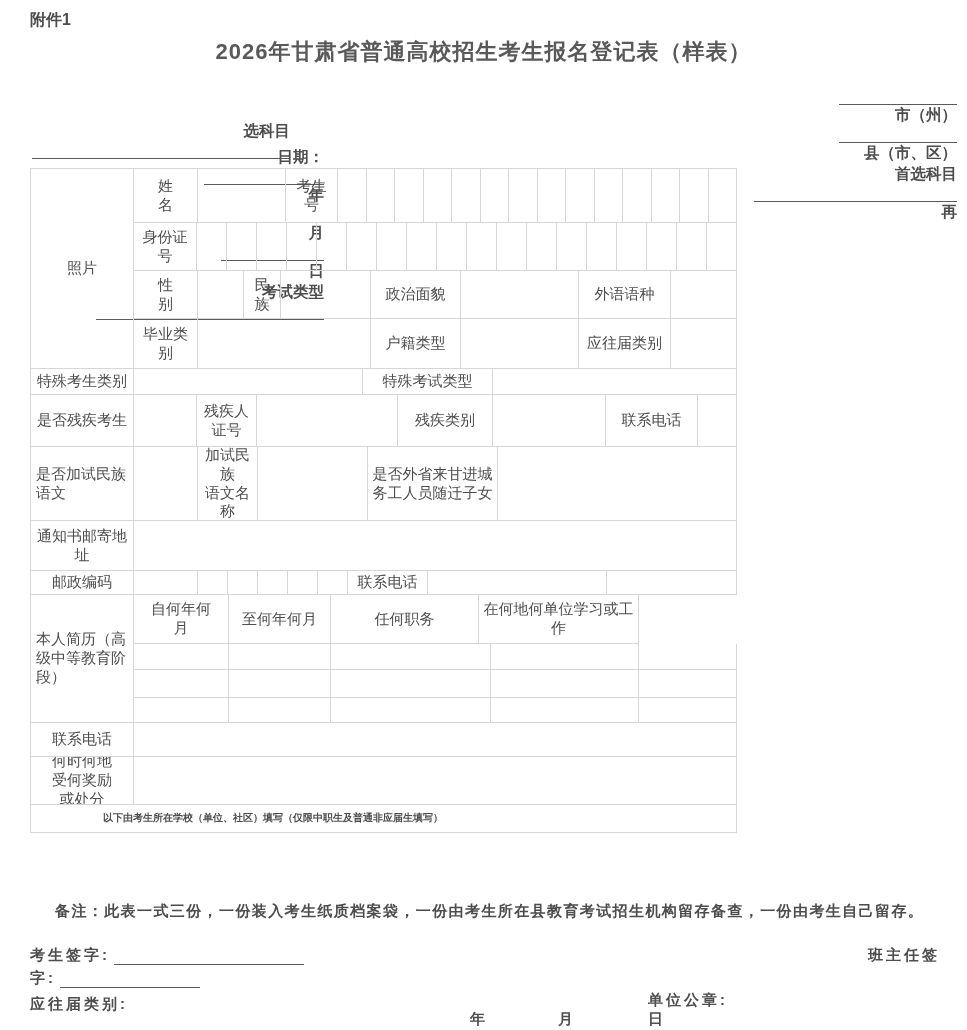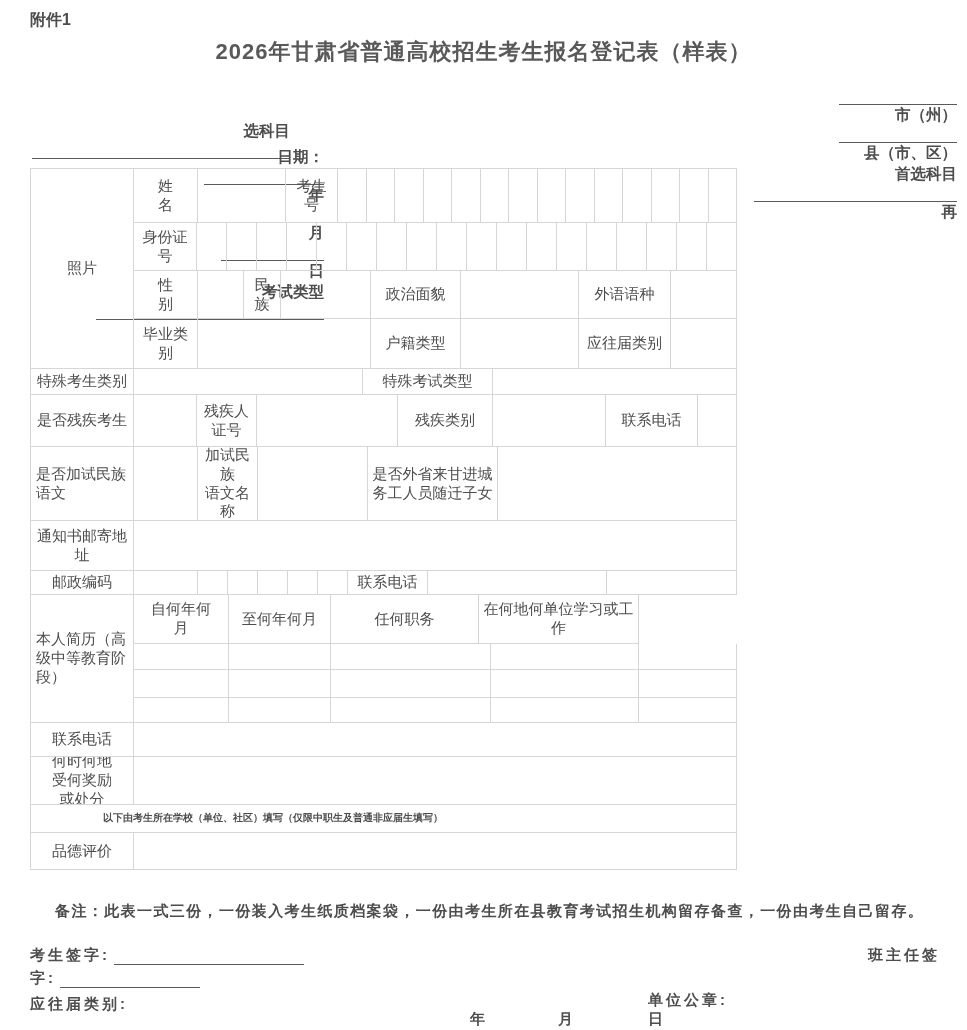--- a/index.html
+++ b/index.html
@@ -248,24 +248,20 @@
     <div class="c" style="width:103px">何时何地
 受何奖励
 或处分</div>
     <div class="c" style="width:603px"></div>
   </div>
 
   <div class="row" style="height:28px">
     <div class="c sect" style="width:706px">以下由考生所在学校（单位、社区）填写（仅限中职生及普通非应届生填写）</div>
   </div>
 
-  <div class="row" style="height:37px">
-    <div class="c" style="width:103px">品德评价</div>
-    <div class="c" style="width:603px"></div>
-  </div>
 
 </div>
 
 <div class="abs note">备注：此表一式三份，一份装入考生纸质档案袋，一份由考生所在县教育考试招生机构留存备查，一份由考生自己留存。</div>
 
 <div class="abs signline" style="top:946px">
   <span class="sp">考生签字:</span>
   <span class="ul" style="width:190px;margin-left:4px"></span>
   <span class="grow"></span>
   <span class="sp">班主任签</span>

